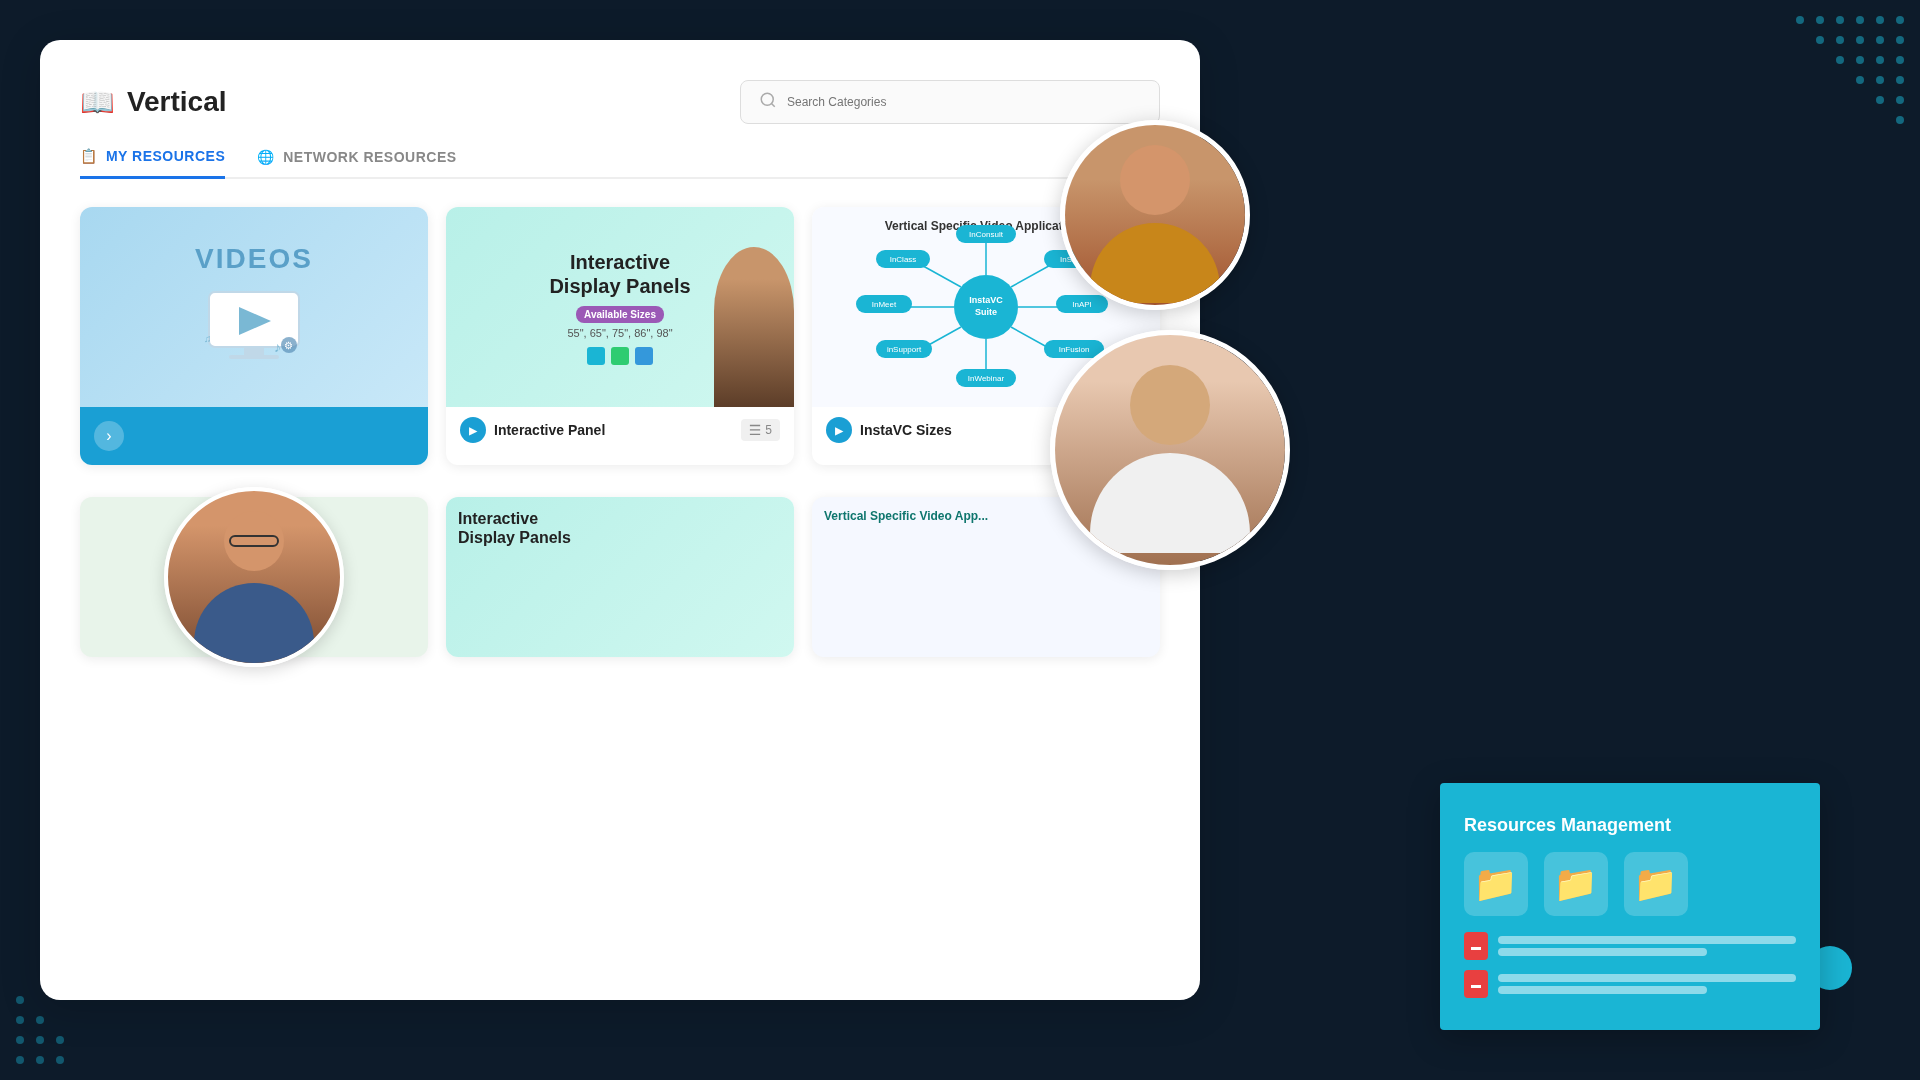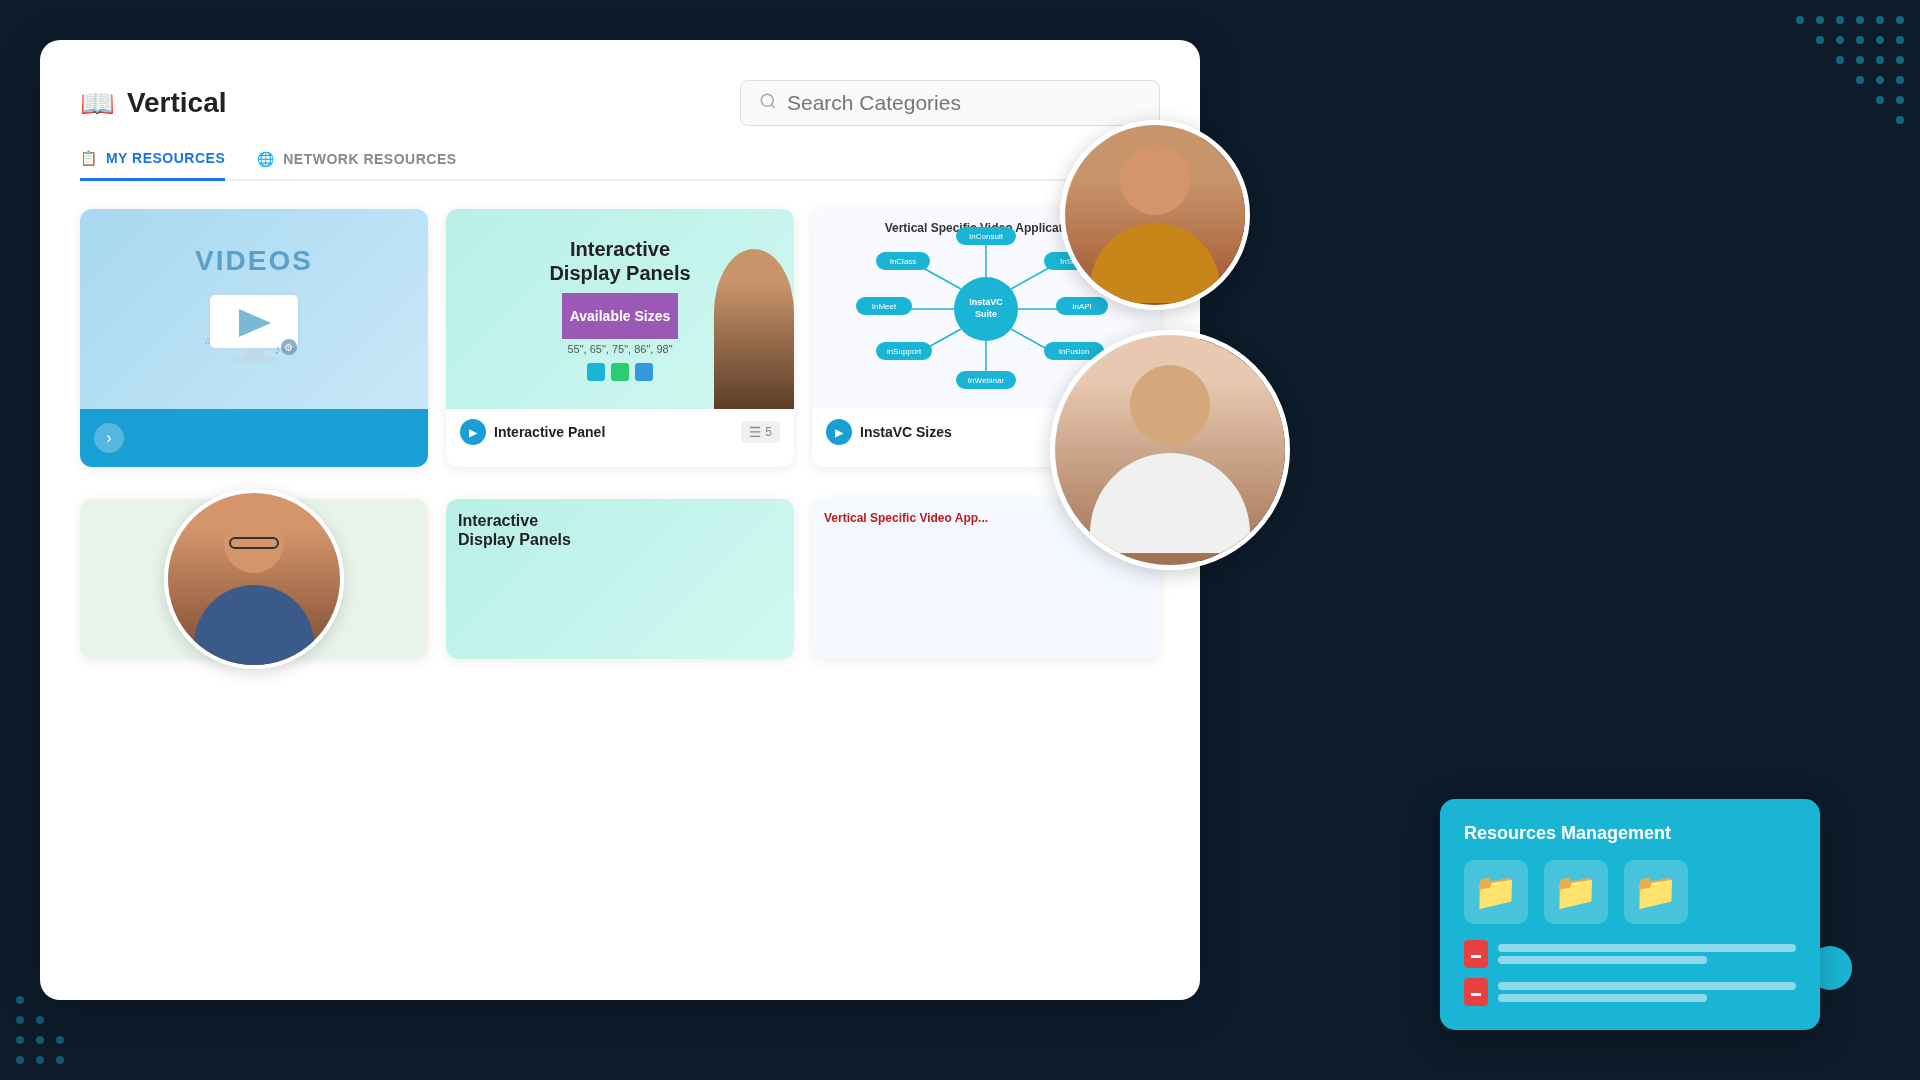--- a/index.html
+++ b/index.html
@@ -241,22 +241,22 @@
     }
     .list-icon { font-size: 14px; color: #888; }
 
     
     .resources-mgmt-card {
       position: absolute;
       bottom: 50px;
       right: 100px;
       width: 380px;
       background: #1ab5d4;
-      border-radius: 15px;
-      padding: 24px 24px;
+      border-radius: 4px;
+      padding: 32px 24px;
       box-shadow: 0 8px 32px rgba(0,0,0,0.25);
       z-index: 10;
     }
     .rm-title {
       font-size: 18px;
       font-weight: 700;
       color: #fff;
       margin-bottom: 16px;
     }
     .rm-folders {
@@ -322,24 +322,24 @@
       font-size: 20px;
       font-weight: 800;
       color: #222;
       text-align: center;
       line-height: 1.2;
       margin-bottom: 8px;
     }
     .available-badge {
       background: #9b59b6;
       color: #fff;
-      font-size: 14px;
+      font-size: 10px;
       font-weight: 600;
-      padding: 15px 8px;
-      border-radius: 0;
+      padding: 3px 8px;
+      border-radius: 8px;
       margin-bottom: 4px;
     }
     .sizes-text {
       font-size: 11px;
       color: #555;
     }
 
     .instavc-chart-area {
       width: 100%;
       height: 100%;
@@ -427,21 +427,21 @@
       <span>📖</span>
       <span>Vertical</span>
     </div>
     <div class="search-bar">
       <span style="color:#aaa;">
         <svg width="18" height="18" viewBox="0 0 24 24" fill="none" stroke="#aaa" stroke-width="2">
             <circle cx="11" cy="11" r="8"></circle>
             <line x1="21" y1="21" x2="16.65" y2="16.65"></line>
           </svg>
       </span>
-      <input type="text" style="border: none; background: transparent; font-size: 21px; color: rgb(170, 170, 170); outline: none; width: 100%;" placeholder="Search Categories">
+      <input type="text" style="border: none; background: transparent; font-size: 12px; color: rgb(170, 170, 170); outline: none; width: 100%;" placeholder="Search Categories">
     </div>
   </div>
 
   <div class="tabs">
     <div class="tab active">
       <span>📋</span>
       <span>MY RESOURCES</span>
     </div>
     <div class="tab">
       <span>🌐</span>
@@ -576,21 +576,21 @@
     </div>
 
     <div class="content-card" style="background:linear-gradient(135deg,#b8f0e8,#d0f8f0);">
       <div style="padding:12px;display:flex;flex-direction:column;justify-content:space-between;height:100%;">
         <div style="font-size:16px;font-weight:800;color:#222;line-height:1.2;max-width:120px;">Interactive<br>Display Panels</div>
       </div>
     </div>
 
     <div class="content-card" style="background:#f5f8ff;">
       <div style="padding:12px;">
-        <div style="font-size:12px;font-weight:700;color:#b91c1c;">Vertical Specific Video App...</div>
+        <div style="font-size:12px;font-weight:700;color:#0f766e;">Vertical Specific Video App...</div>
       </div>
     </div>
   </div>
 
 </div>
 
 <div style="position:absolute;top:120px;left:1060px;width:190px;height:190px;border-radius:50%;overflow:hidden;border:5px solid #fff;box-shadow:0 4px 20px rgba(0,0,0,0.2);z-index:5;">
 
   <div style="width:100%;height:100%;background:linear-gradient(180deg,#c8956b 30%,#a0522d 100%);display:flex;flex-direction:column;align-items:center;justify-content:flex-start;padding-top:20px;">
     <div style="width:70px;height:70px;border-radius:50%;background:#d4956b;"></div>

